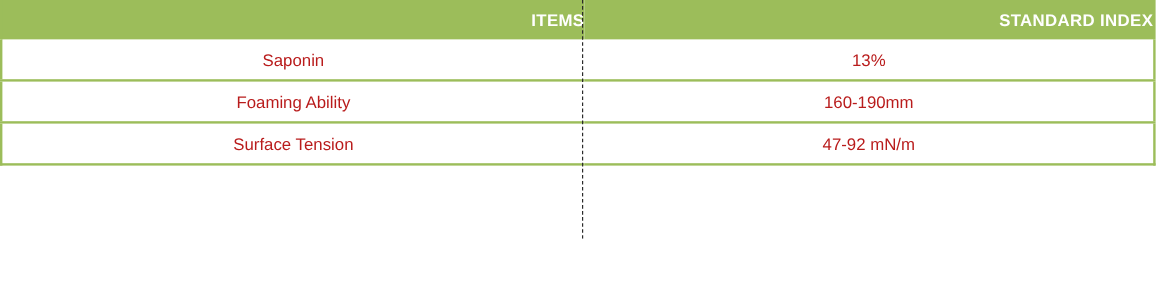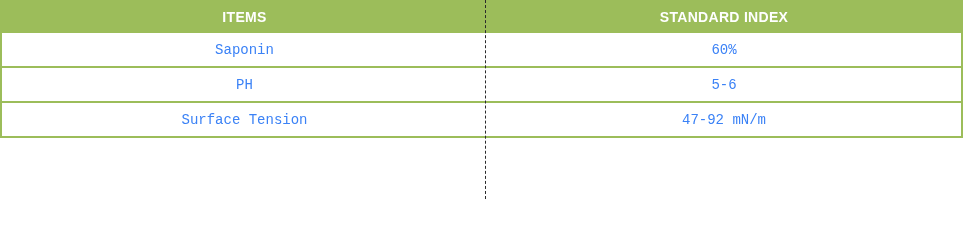--- a/index.html
+++ b/index.html
@@ -33,38 +33,37 @@
 
   table.spec-table col.col-items { width: 486px; }
   table.spec-table col.col-index { width: 475px; }
 
   thead tr.header-row th {
     background: #9cbd5a;
     color: #ffffff;
     font-size: 14px;
     font-weight: bold;
     letter-spacing: 0.3px;
-    text-align: center;
+    text-align: right;
     height: 33px;
     padding: 0;
     border: none;
     vertical-align: middle;
     margin-left: 48px;
   }
 
   tbody tr.data-row td {
     height: 33px;
     padding: 0;
     text-align: center;
     vertical-align: middle;
     font-size: 14px;
-    color: #3b82f6;
+    color: #b91c1c;
     background: #ffffff;
     border-top: 2px solid #9cbd5a;
-    font-family: Liberation Mono, monospace;
   }
 
   tbody tr.data-row:first-child td {
     border-top: none;
   }
 
   
   .dashed-divider {
     position: absolute;
     top: 0;
@@ -87,25 +86,25 @@
     </colgroup>
     <thead>
       <tr class="header-row">
         <th>ITEMS</th>
         <th>STANDARD INDEX</th>
       </tr>
     </thead>
     <tbody>
       <tr class="data-row">
         <td>Saponin</td>
-        <td>60%</td>
+        <td>13%</td>
       </tr>
       <tr class="data-row">
-        <td>PH</td>
-        <td>5-6</td>
+        <td>Foaming Ability</td>
+        <td>160-190mm</td>
       </tr>
       <tr class="data-row">
         <td>Surface Tension</td>
         <td>47-92 mN/m</td>
       </tr>
     </tbody>
   </table>
 
   <div class="dashed-divider"></div>
 

